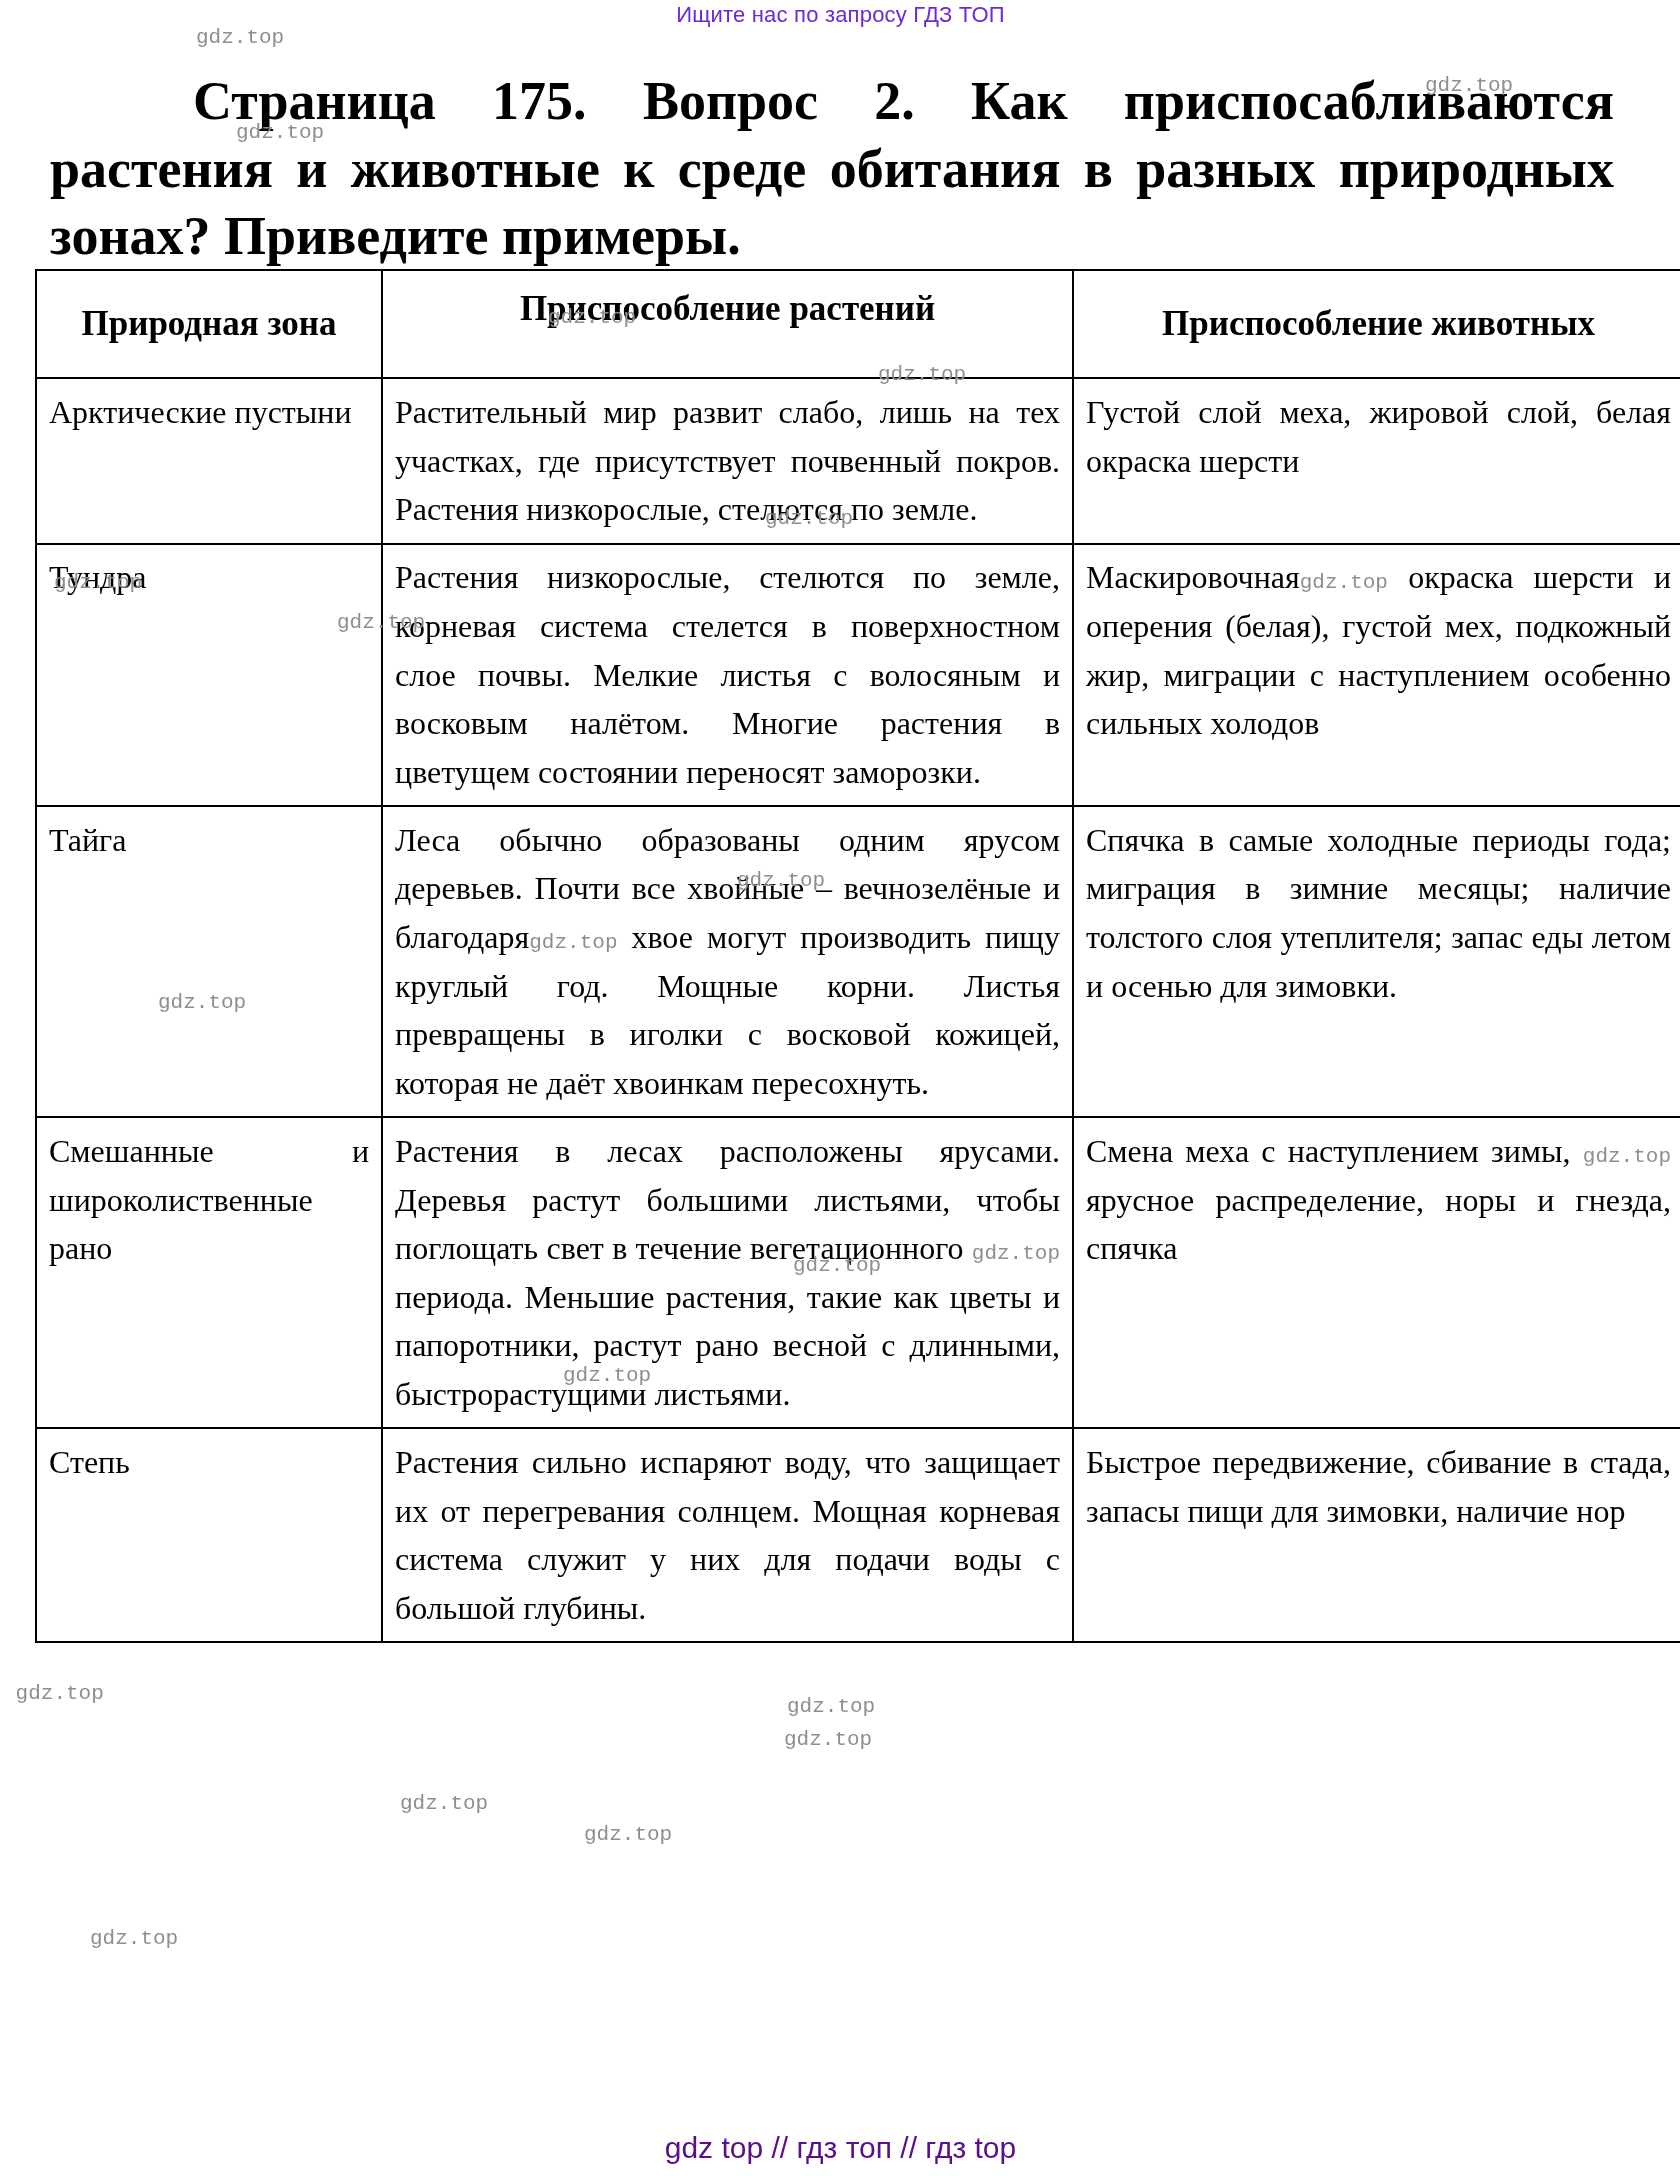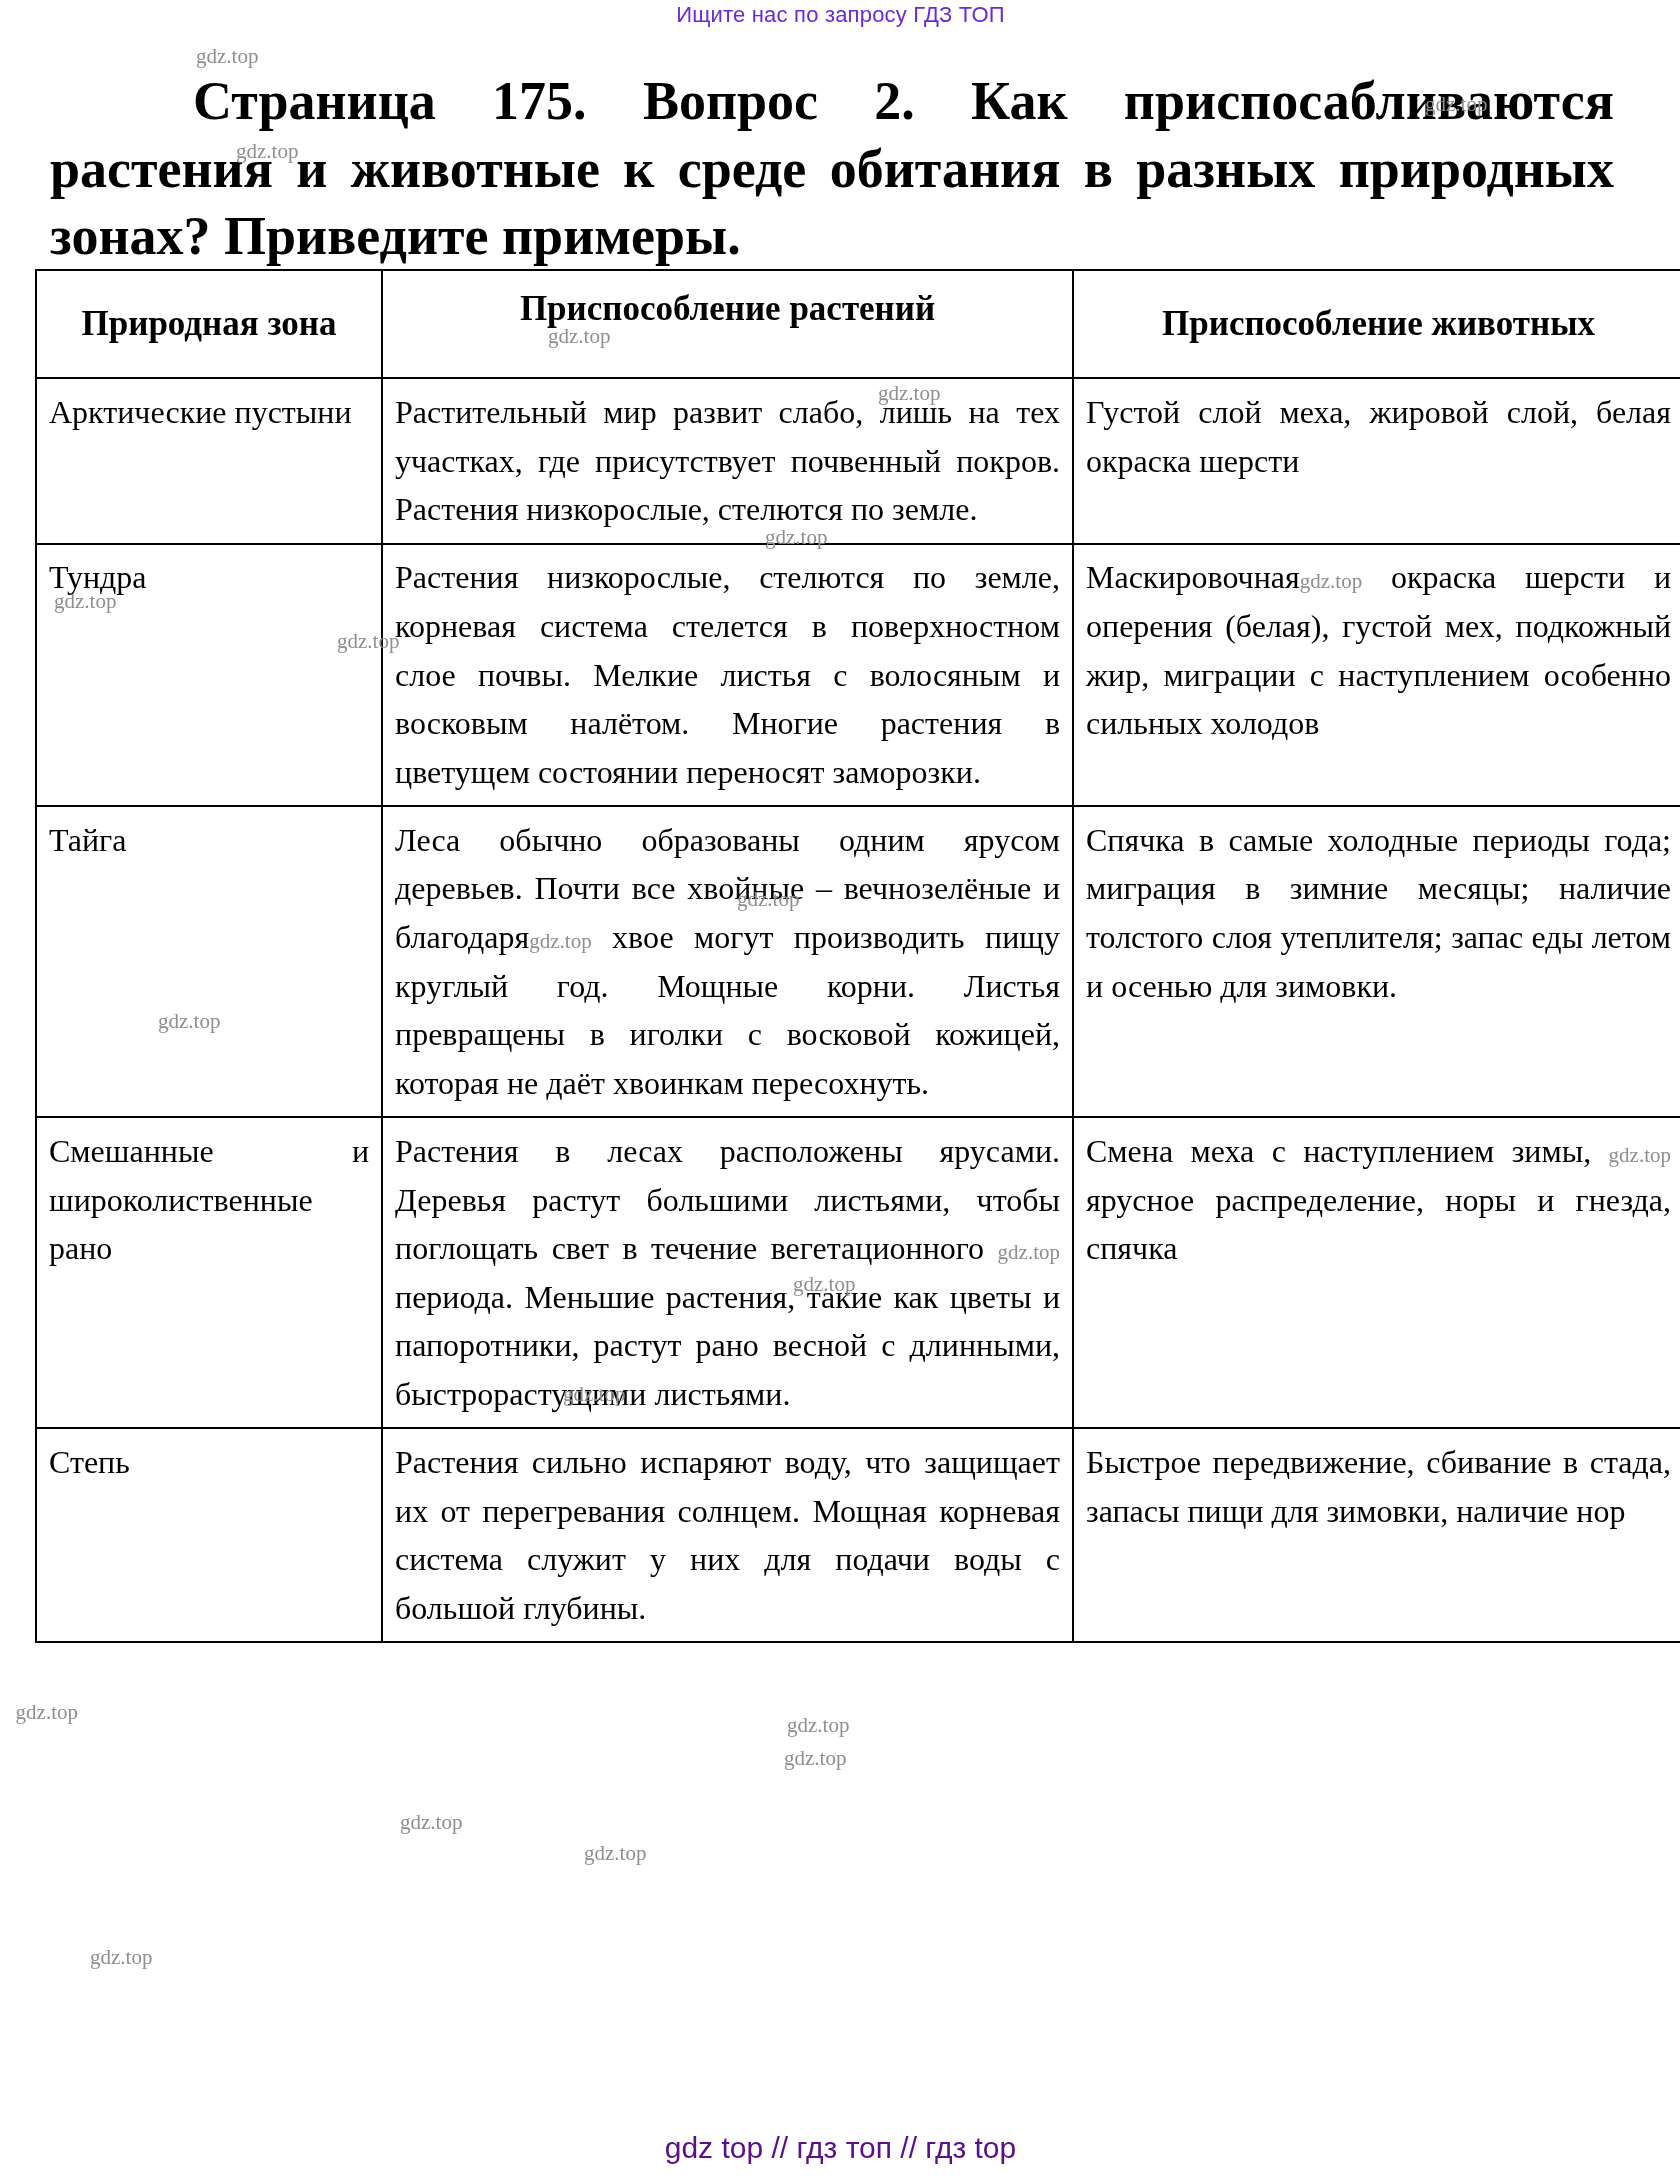--- a/index.html
+++ b/index.html
@@ -75,27 +75,26 @@
   }
   table.zones tr.head td.c1{padding-left:7px;padding-right:7px;margin-top:20px;}
   .zone-name{display:block;text-align:right;text-align-last:left;}
 
   
   .pad{display:block;width:100%;}
 
   
   .wm{
     position:absolute;
-    font-family:Liberation Serif, serif;
+    font-family:Liberation Mono, monospace;
     color:#8e8e8e;
     font-size:21px;
     white-space:nowrap;
     pointer-events:none;
     z-index:5;
-    margin-top:18px;
   }
   .wm.inline{
     position:static;
     display:inline;
     color:#8e8e8e;
     font-size:21px;
     vertical-align:baseline;
   }
 
   

